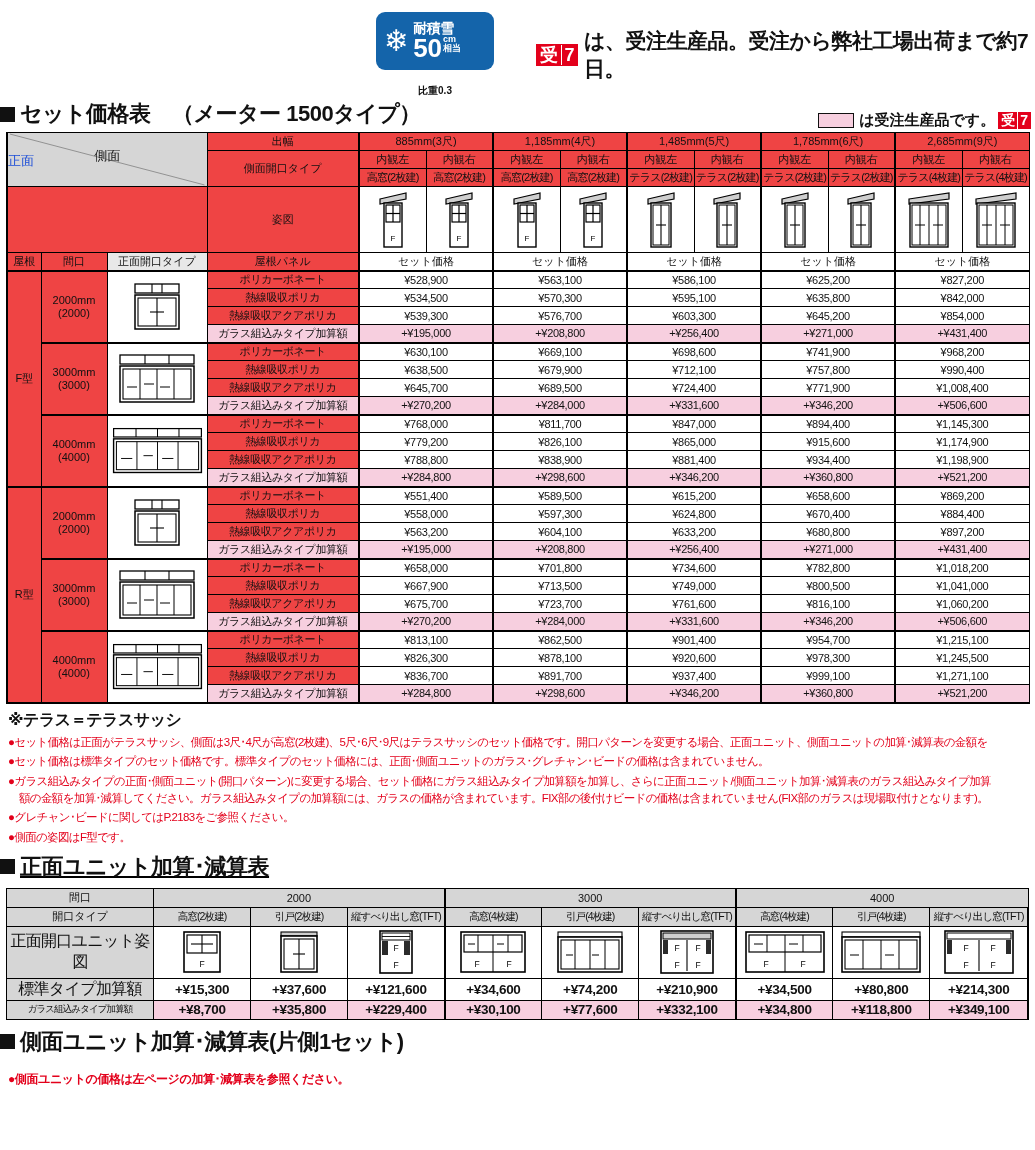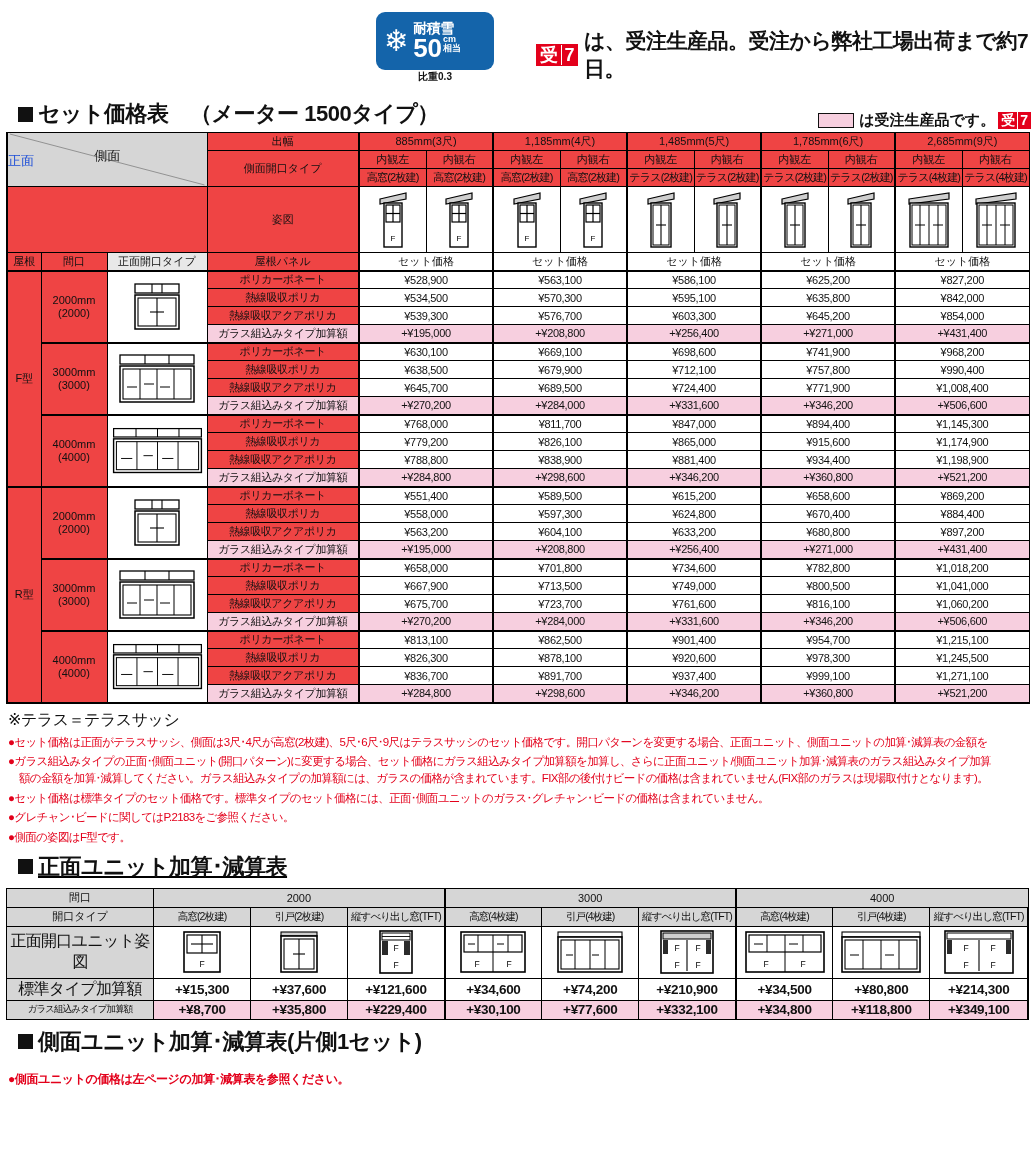--- a/index.html
+++ b/index.html
@@ -18,21 +18,21 @@
     background: #1464aa; border-radius: 9px;
     display: flex; align-items: center; color: #fff;
   }
   .snow-flake { font-size: 30px; line-height: 1; margin-left: 8px; }
   .snow-txt { margin-left: 4px; line-height: 1; }
   .snow-txt .l1 { font-size: 14px; font-weight: bold; letter-spacing: -0.5px; display:block; }
   .snow-txt .l2 { font-size: 26px; font-weight: bold; display: flex; align-items: flex-start; }
   .snow-txt .l2 .u { font-size: 9px; font-weight: bold; line-height: 1.05; margin-left: 1px; }
   .snow-txt .l2 .u span { display: block; }
   .snow-sub {
-    position: absolute; left: 376px; top: 70px; width: 118px;
+    position: absolute; left: 376px; top: 84px; width: 118px;
     text-align: center; font-size: 10px; color: #111; font-weight: bold;
   }
   .order-note {
     position: absolute; left: 536px; top: 27px;
     display: flex; align-items: center;
     font-size: 21px; font-weight: bold; color: #111; letter-spacing: -0.5px;
   }
   .ju-badge {
     display: inline-flex; align-items: center;
     background: #e3001b; color: #fff; font-weight: bold;
@@ -40,21 +40,21 @@
   }
   .ju-badge .bar { width: 1px; background: #fff; align-self: stretch; margin: 0 3px; }
 
   
   .h-sec {
     display: flex; align-items: center;
     font-size: 22px; font-weight: bold; color: #111; letter-spacing: -0.5px;
   }
   .h-sec .sq { width: 15px; height: 15px; background: #111; margin-right: 5px; }
 
-  .hdr-row { position: relative; display: flex; align-items: center; padding: 0 18px; }
+  .hdr-row { position: relative; display: flex; align-items: center; padding: 0 0; }
   .legend-right {
     position: absolute; right: 4px; bottom: 2px;
     display: flex; align-items: center;
     font-size: 15px; font-weight: bold; color: #111;
   }
   .legend-sw {
     width: 36px; height: 15px; background: #f7cfdf;
     border: 1px solid #111; margin-right: 5px;
   }
   .ju-badge-sm {
@@ -99,21 +99,21 @@
   .corner .front {
     position: absolute; bottom: 16px; left: 0; right: 0; text-align: left;
     font-size: 13px; color:#1d4ed8;
   }
 
   
   .pic { display: flex; align-items: center; justify-content: center; }
 
   
   .notes { margin: 6px 8px 0 8px; }
-  .note-title { font-size: 16px; font-weight: normal; color: #111; letter-spacing: -0.5px; }
+  .note-title { font-size: 16px; font-weight: bold; color: #111; letter-spacing: -0.5px; }
   .note-red {
     color: #e3001b; font-size: 11.5px; font-weight: normal;
     letter-spacing: -0.65px; line-height: 1.45; margin-top: 3px;
   }
   .note-red .ind { display: block; padding-left: 11px; }
 
   
   .sub-tbl { width: 1023px; margin: 0 6px; }
   .sub-tbl td {
     border: 1px solid #000; font-size: 11px; color: #111;
@@ -662,22 +662,22 @@
         <td class="pink price b-thick-r b-thick-b" colspan="2">+¥360,800</td>
         <td class="pink price  b-thick-b" colspan="2">+¥521,200</td>
       </tr>
     </tbody>
 </table>
 
 <div class="notes">
   <div class="note-title">※テラス＝テラスサッシ</div>
   <div id="notes-list">
       <div class="note-red"><span>●セット価格は正面がテラスサッシ、側面は3尺･4尺が高窓(2枚建)、5尺･6尺･9尺はテラスサッシのセット価格です。開口パターンを変更する場合、正面ユニット、側面ユニットの加算･減算表の金額を</span></div>
+      <div class="note-red"><span>●セット価格は標準タイプのセット価格です。標準タイプのセット価格には、正面･側面ユニットのガラス･グレチャン･ビードの価格は含まれていません。</span></div>
       <div class="note-red"><span>●ガラス組込みタイプの正面･側面ユニット(開口パターン)に変更する場合、セット価格にガラス組込みタイプ加算額を加算し、さらに正面ユニット/側面ユニット加算･減算表のガラス組込みタイプ加算</span><span class="ind">額の金額を加算･減算してください。ガラス組込みタイプの加算額には、ガラスの価格が含まれています。FIX部の後付けビードの価格は含まれていません(FIX部のガラスは現場取付けとなります)。</span></div>
-      <div class="note-red"><span>●セット価格は標準タイプのセット価格です。標準タイプのセット価格には、正面･側面ユニットのガラス･グレチャン･ビードの価格は含まれていません。</span></div>
       <div class="note-red"><span>●グレチャン･ビードに関してはP.2183をご参照ください。</span></div>
       <div class="note-red"><span>●側面の姿図はF型です。</span></div>
     </div>
 </div>
 
 <div class="hdr-row" style="height:42px;text-decoration:underline;">
   <div class="h-sec">
     <span class="sq"></span>
     <span>正面ユニット加算･減算表</span>
   </div>

